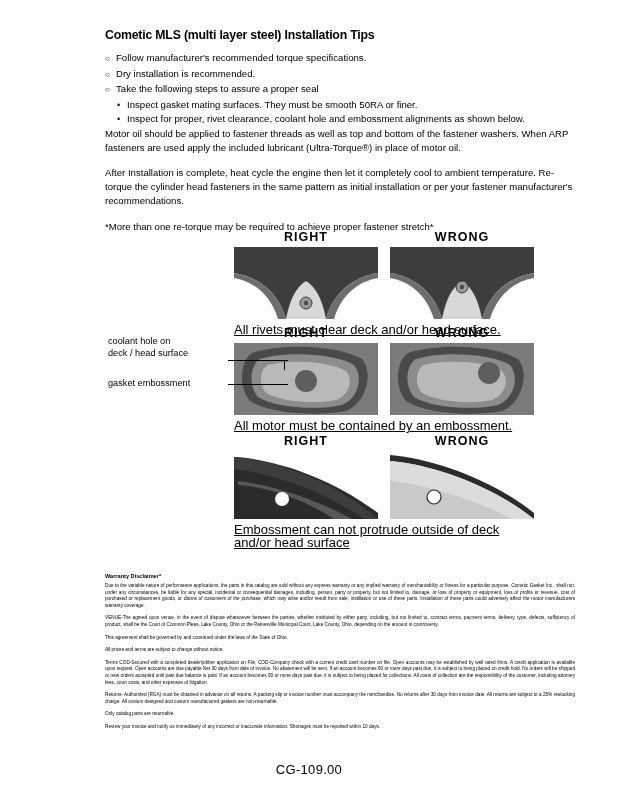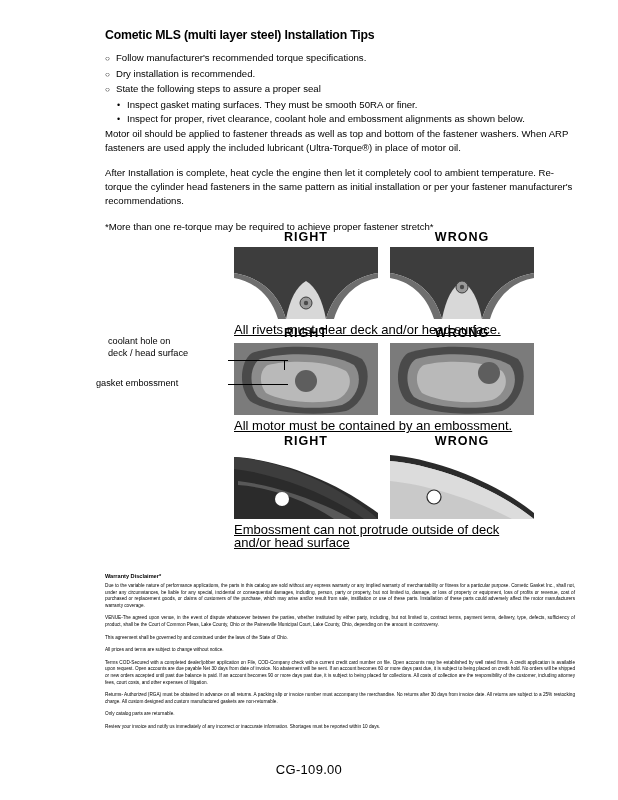--- a/index.html
+++ b/index.html
@@ -64,21 +64,21 @@
       <li>
         <span class="mk">○</span>
         <span>Follow manufacturer's recommended torque specifications.</span>
       </li>
       <li>
         <span class="mk">○</span>
         <span>Dry installation is recommended.</span>
       </li>
       <li>
         <span class="mk">○</span>
-        <span>State the following steps to assure a proper seal</span>
+        <span>Take the following steps to assure a proper seal</span>
       </li>
     </ul>
 
     <ul class="sub">
       <li>
         <span class="mk">•</span>
         <span>Inspect gasket mating surfaces.  They must be smooth 50RA or finer.</span>
       </li>
       <li>
         <span class="mk">•</span>
@@ -157,21 +157,21 @@
     <div class="caption">All motor must be contained by an embossment.</div>
   </div>
 
   <div style="position:absolute;left:108px;top:335px;width:118px;" class="callout">
     <span style="white-space:pre-line;">coolant hole on
 deck / head surface</span>
   </div>
   <div class="leader" style="left:228px;top:360px;width:60px;"></div>
   <div class="leader" style="left:284px;top:360px;width:1px;height:10px;"></div>
 
-  <div style="position:absolute;left:96px;top:377px;width:118px;" class="callout">
+  <div style="position:absolute;left:108px;top:377px;width:118px;" class="callout">
     <span style="white-space:pre-line;">gasket embossment</span>
   </div>
   <div class="leader" style="left:228px;top:384px;width:60px;"></div>
 
   <div style="position:absolute;left:234px;top:434px;width:300px;">
     <div style="display:flex;gap:12px;">
       <div style="width:144px;">
         <div class="lbl">RIGHT</div>
         <div class="panel">
           <svg width="144" height="68" viewBox="0 0 144 68">

